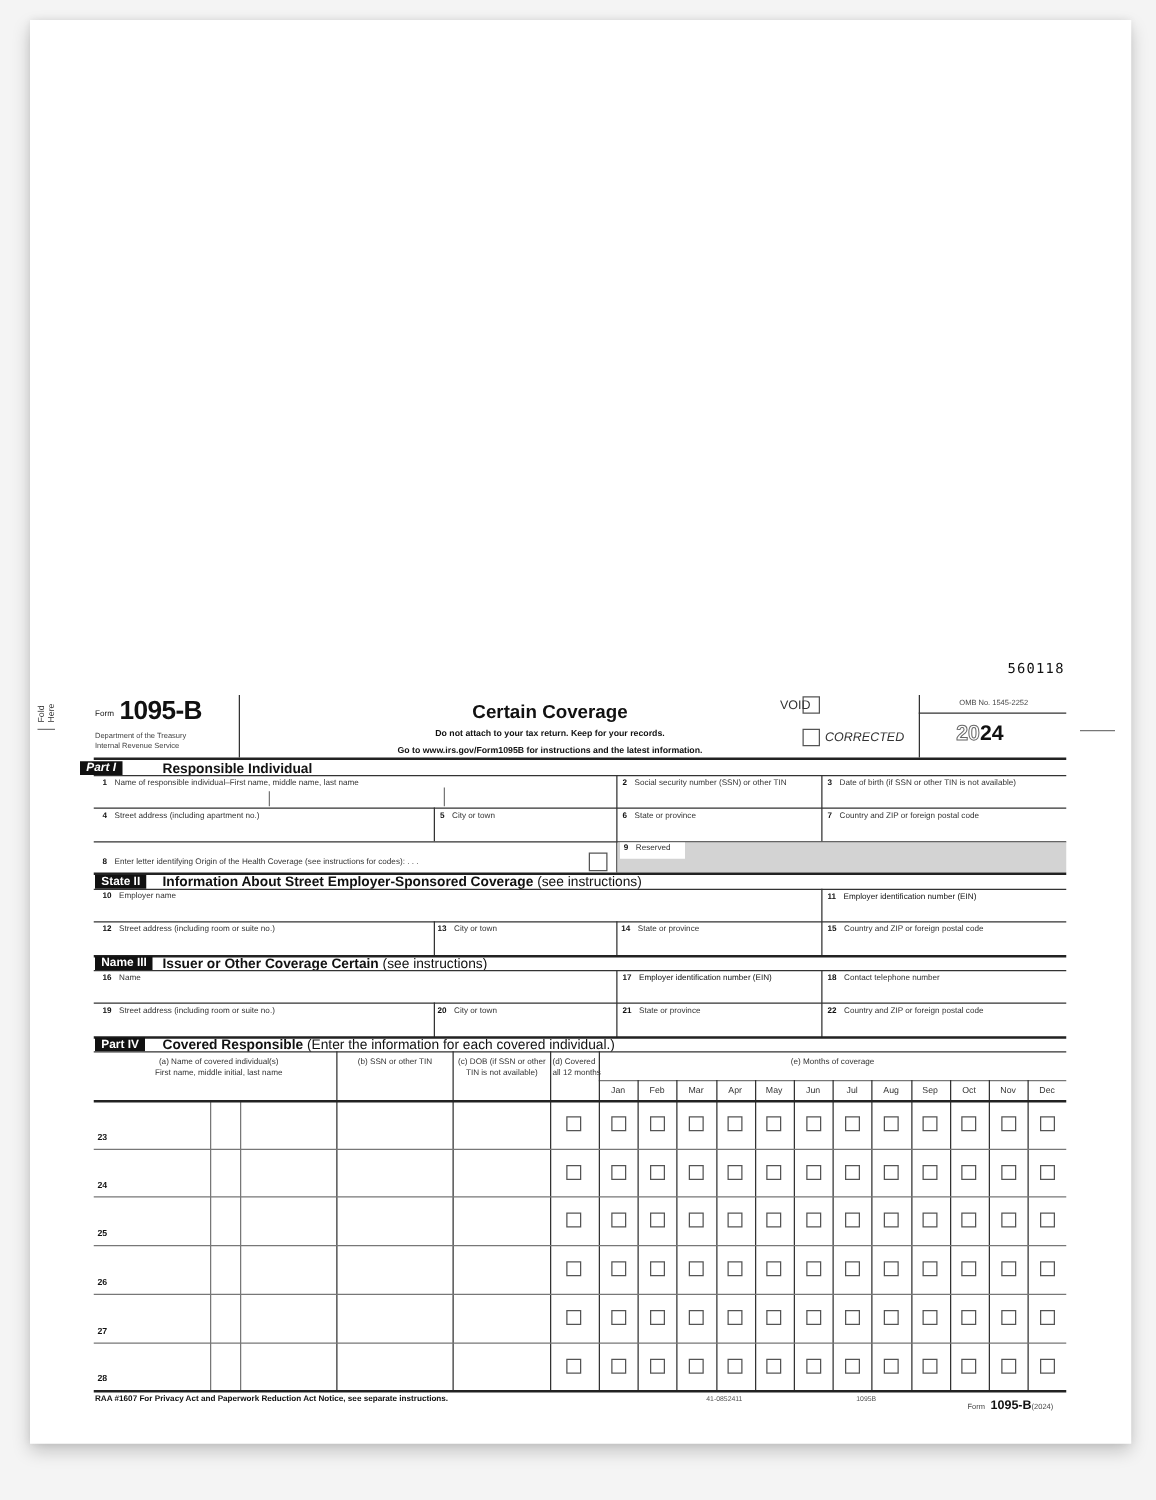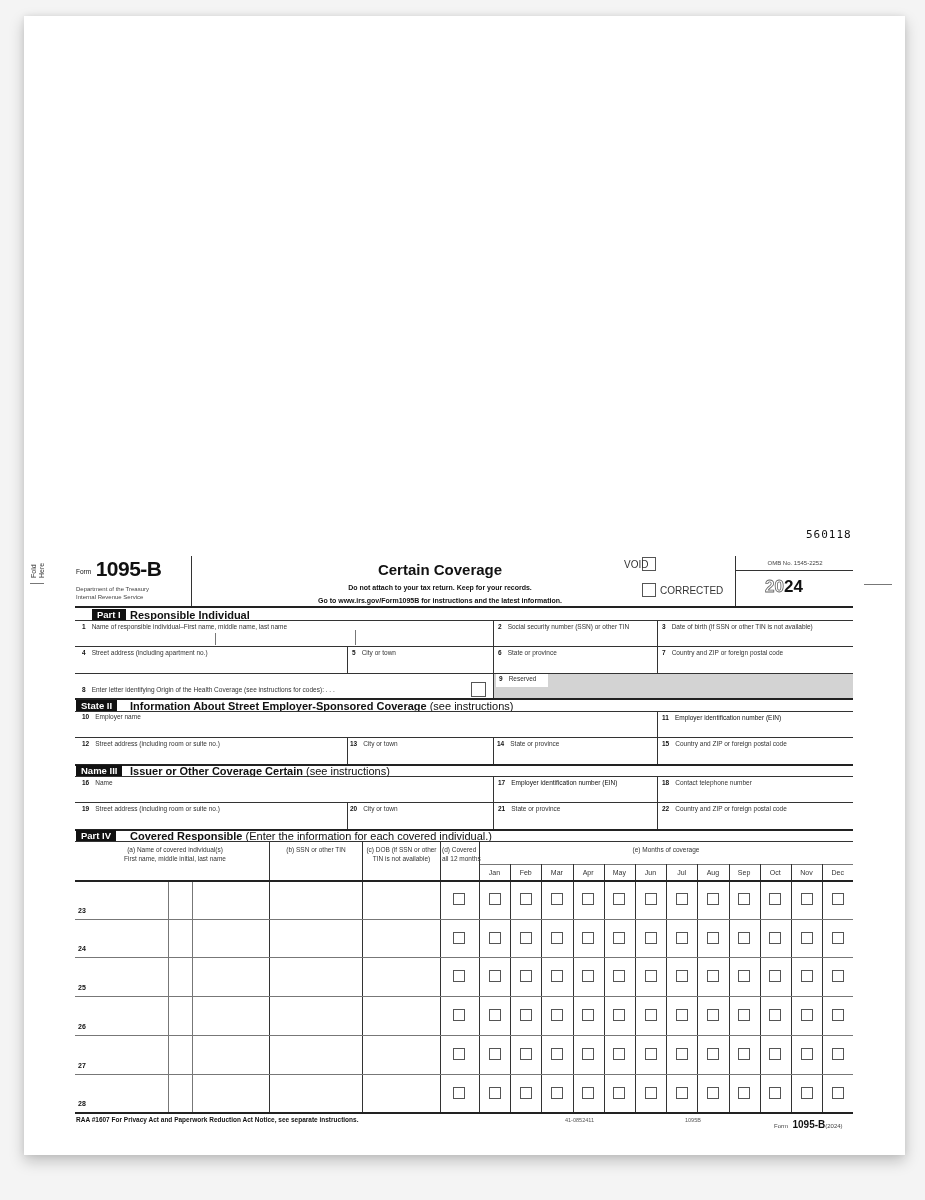--- a/index.html
+++ b/index.html
@@ -48,32 +48,32 @@
 <div class="abs" style="left:76px;top:594px;font-size:6px;color:#444;">Internal Revenue Service</div>
 <div class="vl" style="left:191px;top:556px;height:50px;"></div>
 
 <div class="abs" style="left:250px;top:561px;width:380px;text-align:center;font-size:15px;font-weight:bold;">Certain Coverage</div>
 <div class="abs" style="left:230px;top:584px;width:420px;text-align:center;font-size:7px;font-weight:bold;">Do not attach to your tax return. Keep for your records.</div>
 <div class="abs" style="left:220px;top:597px;width:440px;text-align:center;font-size:7px;font-weight:bold;">Go to www.irs.gov/Form1095B for instructions and the latest information.</div>
 
 <div class="cb" style="left:642px;top:557px;width:14px;height:14px;"></div>
 <div class="abs" style="left:624px;top:559px;font-size:10px;color:#333;">VOID</div>
 <div class="cb" style="left:642px;top:583px;width:14px;height:14px;"></div>
-<div class="abs" style="left:660px;top:585px;font-size:10px;color:#333;">CORRECTED</div>
+<div class="abs" style="left:660px;top:585px;font-size:10px;color:#333;font-style:italic;">CORRECTED</div>
 
 <div class="vl" style="left:735px;top:556px;height:50px;"></div>
 <div class="abs" style="left:740px;top:560px;width:110px;text-align:center;font-size:6px;color:#444;">OMB No. 1545-2252</div>
 <div class="hl" style="left:735px;top:570px;width:118px;"></div>
 <div class="abs" style="left:765px;top:577px;font-size:17px;font-weight:bold;">
   <span style="color:#fff;-webkit-text-stroke:0.8px #666;">20</span><span>24</span>
 </div>
 
 <div class="hl thick" style="left:75px;top:606px;width:778px;"></div>
 
-<div class="part-tag" style="left:92px;top:609px;">Part I</div>
+<div class="part-tag" style="left:64px;top:609px;font-style:italic;">Part I</div>
 <div class="part-title" style="left:130px;top:609px;">Responsible Individual</div>
 <div class="hl" style="left:75px;top:620px;width:778px;"></div>
 
 <div class="lbl" style="left:82px;top:623px;"><b>1</b><span>Name of responsible individual–First name, middle name, last name</span></div>
 <div class="vl light" style="left:215px;top:633px;height:12px;"></div>
 <div class="vl light" style="left:355px;top:630px;height:15px;"></div>
 <div class="vl" style="left:493px;top:620px;height:78px;"></div>
 <div class="lbl" style="left:498px;top:623px;"><b>2</b><span>Social security number (SSN) or other TIN</span></div>
 <div class="vl" style="left:657px;top:620px;height:53px;"></div>
 <div class="lbl" style="left:662px;top:623px;"><b>3</b><span>Date of birth (if SSN or other TIN is not available)</span></div>

